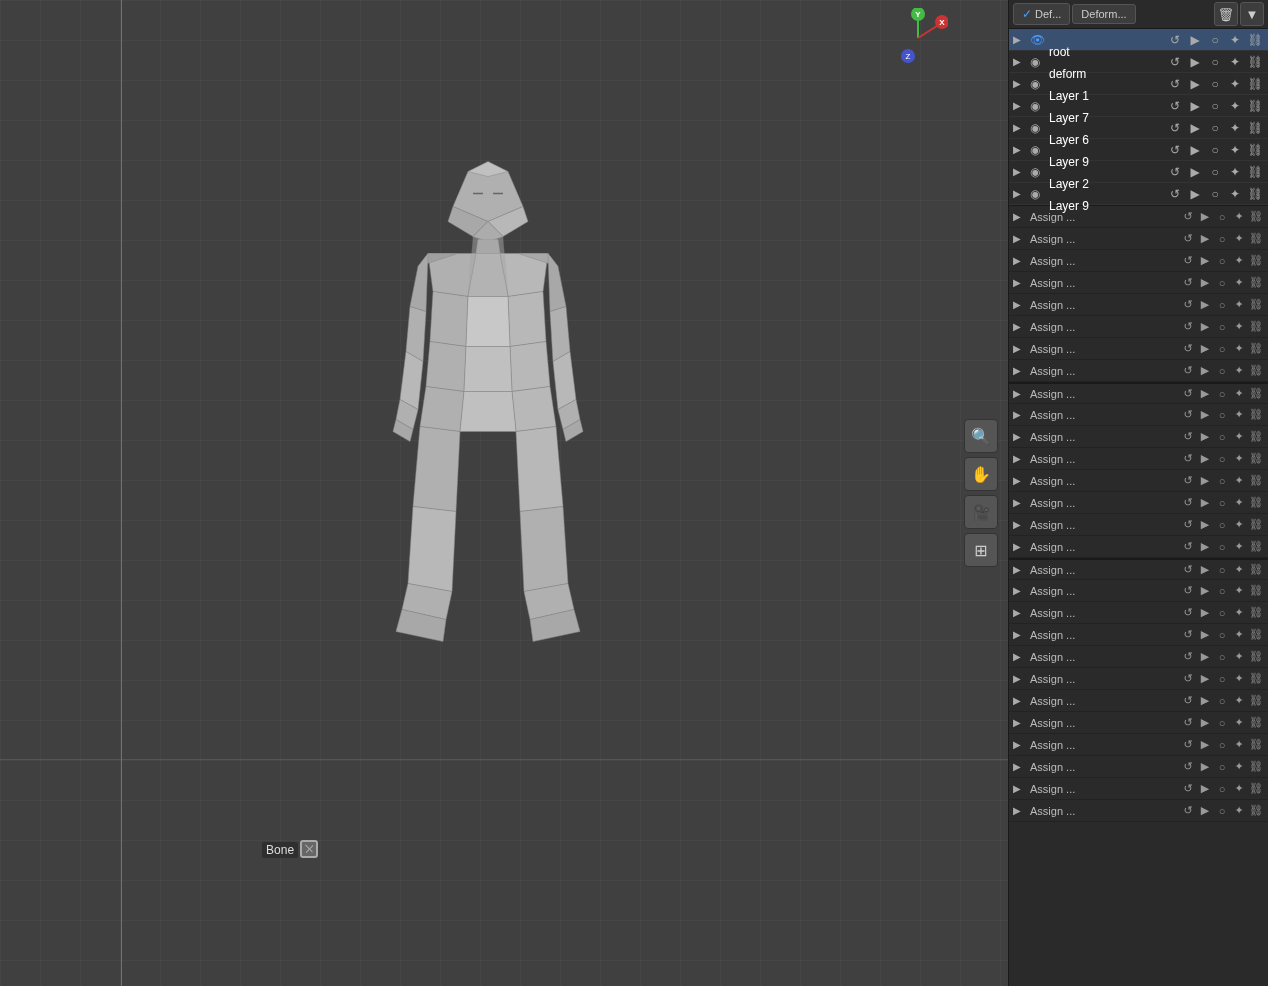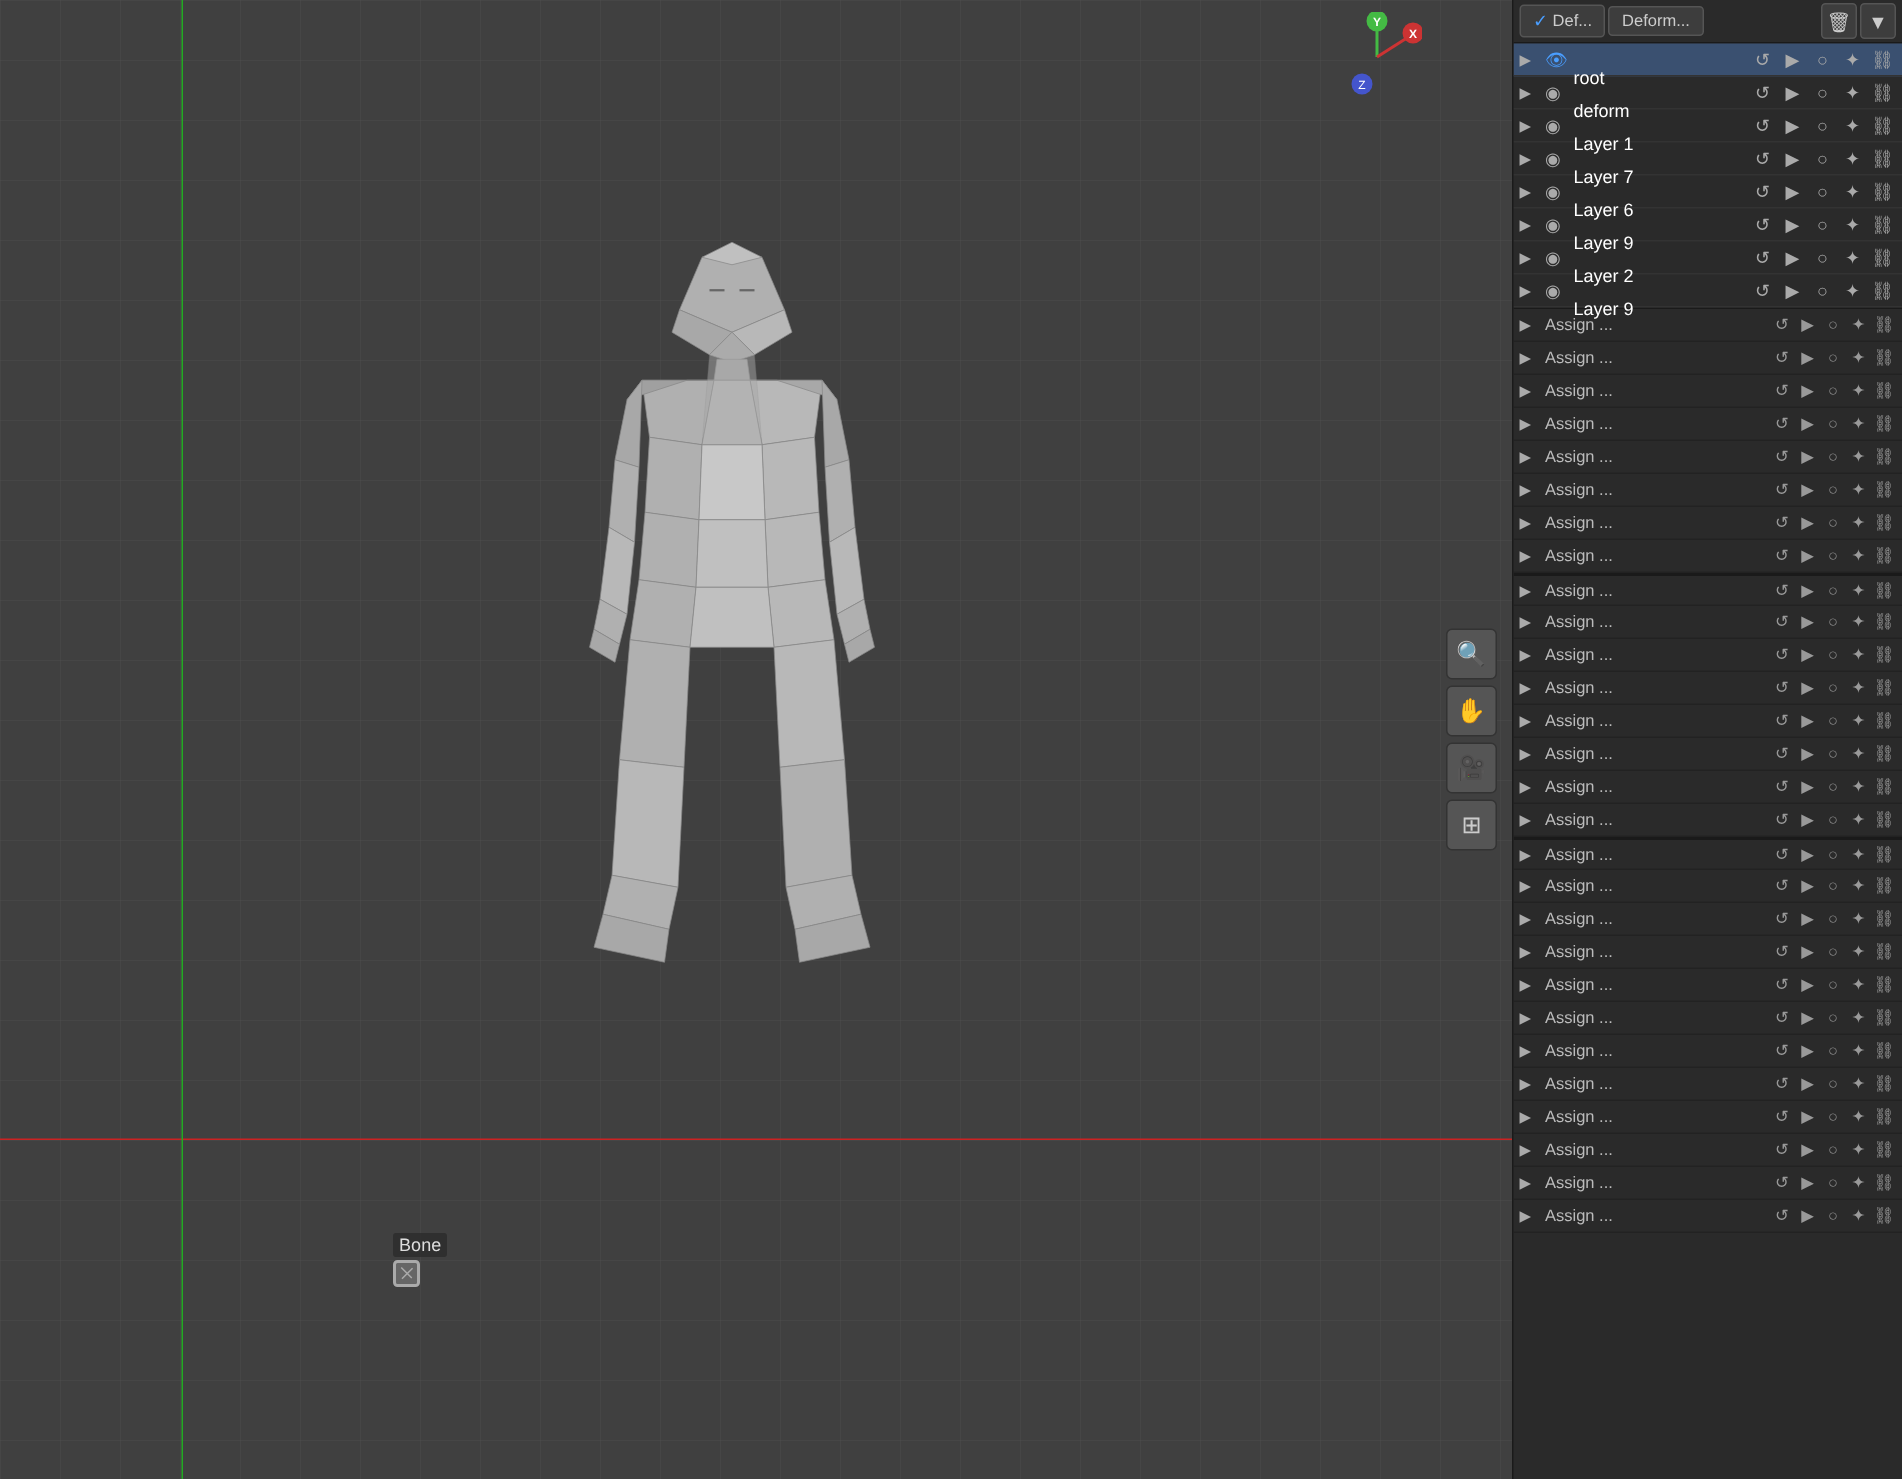--- a/index.html
+++ b/index.html
@@ -58,22 +58,22 @@
     }
 
     
     .bone-label {
       position: absolute;
       bottom: 13%;
       left: 26%;
       color: #dddddd;
       font-size: 12px;
       display: flex;
-      flex-direction: column;
-      align-items: flex-start;
+      flex-direction: row;
+      align-items: flex-end;
       gap: 2px;
     }
 
     
     .viewport-tools {
       position: absolute;
       right: 10px;
       top: 50%;
       transform: translateY(-50%);
       display: flex;

